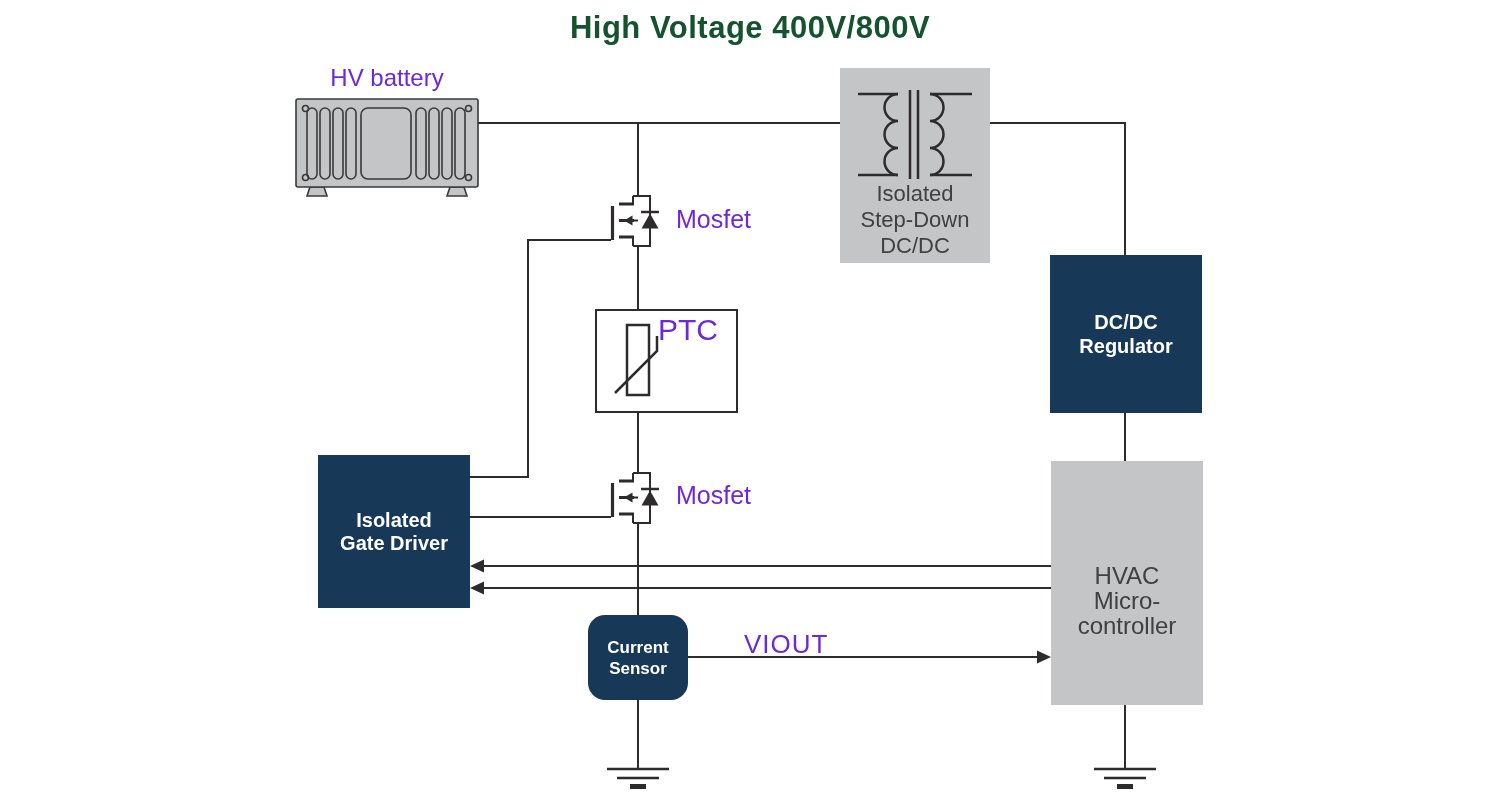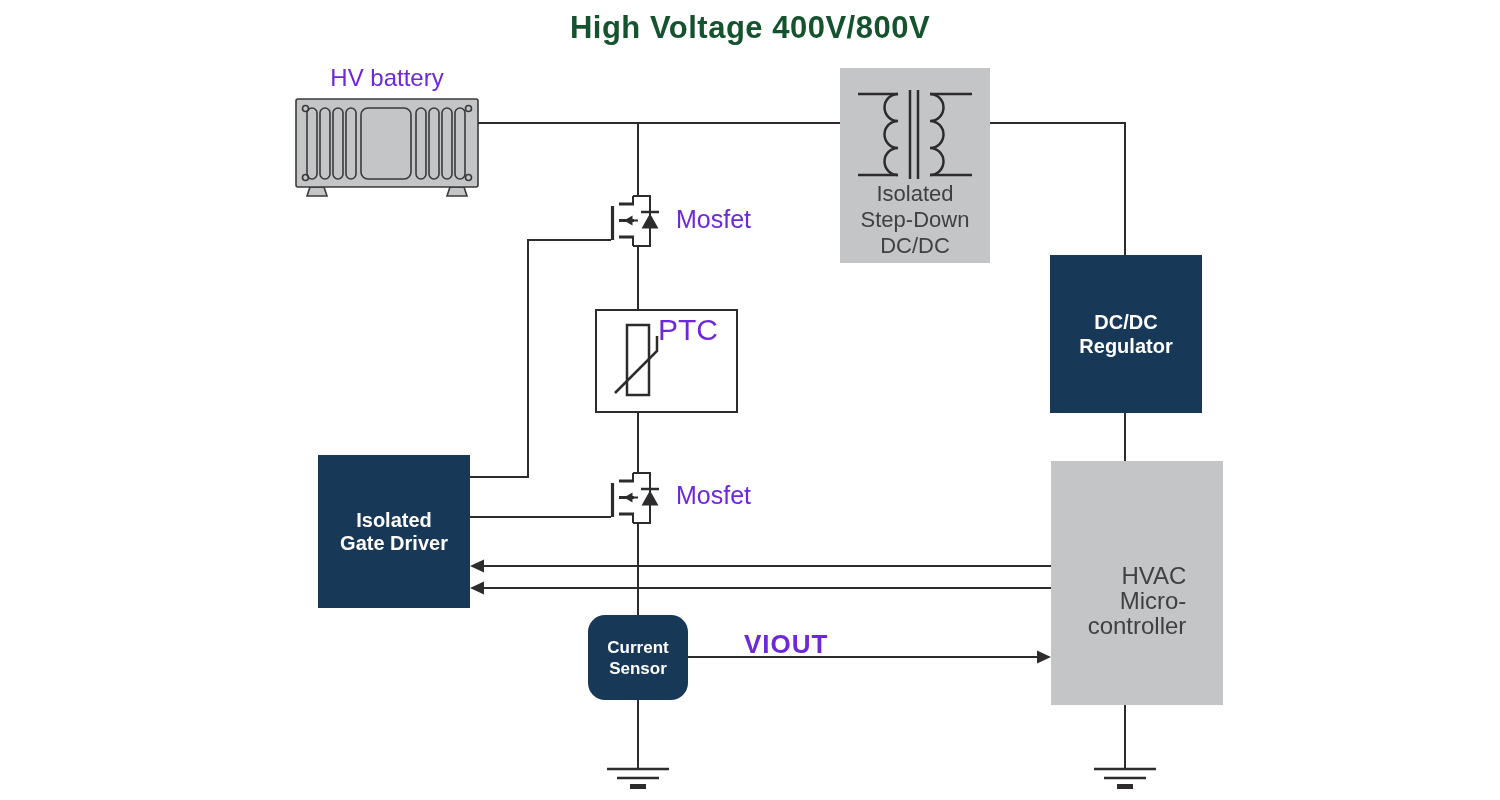--- a/index.html
+++ b/index.html
@@ -20,26 +20,26 @@
   }
   .gray-box {
     background:#c4c5c7; color:#404041;
     display:flex; justify-content:center;
     text-align:center; white-space:pre-line;
   }
   #box-gate-driver   { left:318px; top:455px; width:152px; height:153px; font-size:20px; line-height:23px; }
   #box-current-sensor{ left:588px; top:615px; width:100px; height:85px;  font-size:17px; line-height:21px;border-radius:17px; }
   #box-dcdc-reg      { left:1050px; top:255px; width:152px; height:158px; font-size:20px; line-height:24px; }
   #box-stepdown      { left:840px; top:68px;  width:150px; height:195px; font-size:22px; line-height:26px; align-items:flex-end; padding-bottom:4px; box-sizing:border-box; }
-  #box-hvac          { left:1051px; top:461px; width:172px; height:244px; font-size:24px; line-height:25px; align-items:center; padding-top:34px; box-sizing:border-box;text-align:right; }
+  #box-hvac          { left:1051px; top:461px; width:152px; height:244px; font-size:24px; line-height:25px; align-items:center; padding-top:34px; box-sizing:border-box; }
   #label-hv-battery  { left:287px; top:64px;  width:200px; text-align:center; font-size:24px; }
   #label-mosfet-top  { left:676px; top:205px; font-size:25px; }
   #label-mosfet-bot  { left:676px; top:481px; font-size:25px; }
   #label-ptc         { left:658px; top:313px; font-size:30px; }
-  #label-viout       { left:744px; top:629px; font-size:26px; letter-spacing:1px;font-weight:bold; }
+  #label-viout       { left:744px; top:629px; font-size:26px; letter-spacing:1px; }
   svg .ln  { stroke:#2d2b2c; stroke-width:2; fill:none; }
   svg .ln25{ stroke:#2d2b2c; stroke-width:2.5; fill:none; }
   svg .ln3 { stroke:#2d2b2c; stroke-width:3.2; fill:none; }
   svg .fill{ fill:#2d2b2c; stroke:none; }
   svg .grayfill { fill:#c4c5c7; stroke:#3a3a3a; stroke-width:1.6; }
   svg .thin { stroke:#3a3a3a; stroke-width:1.6; fill:none; }
 </style>
 </head>
 <body>
 

